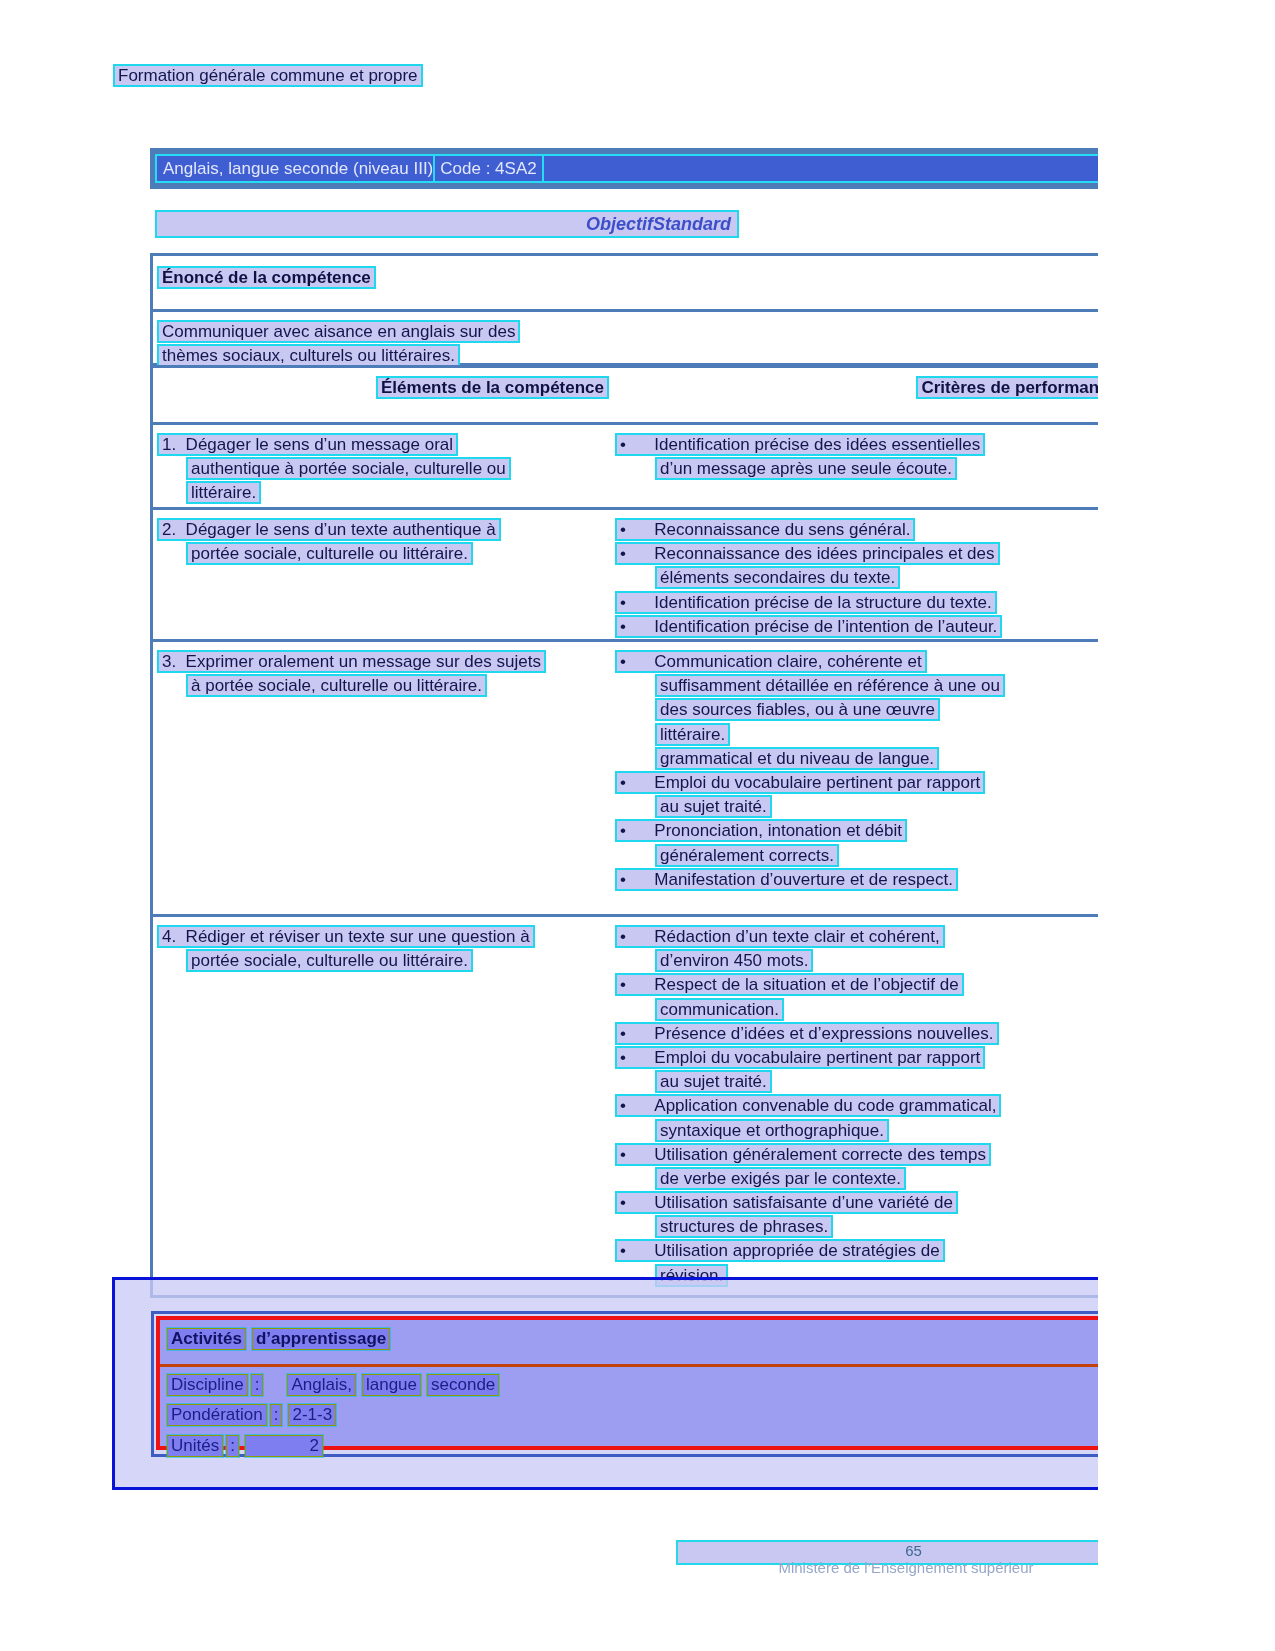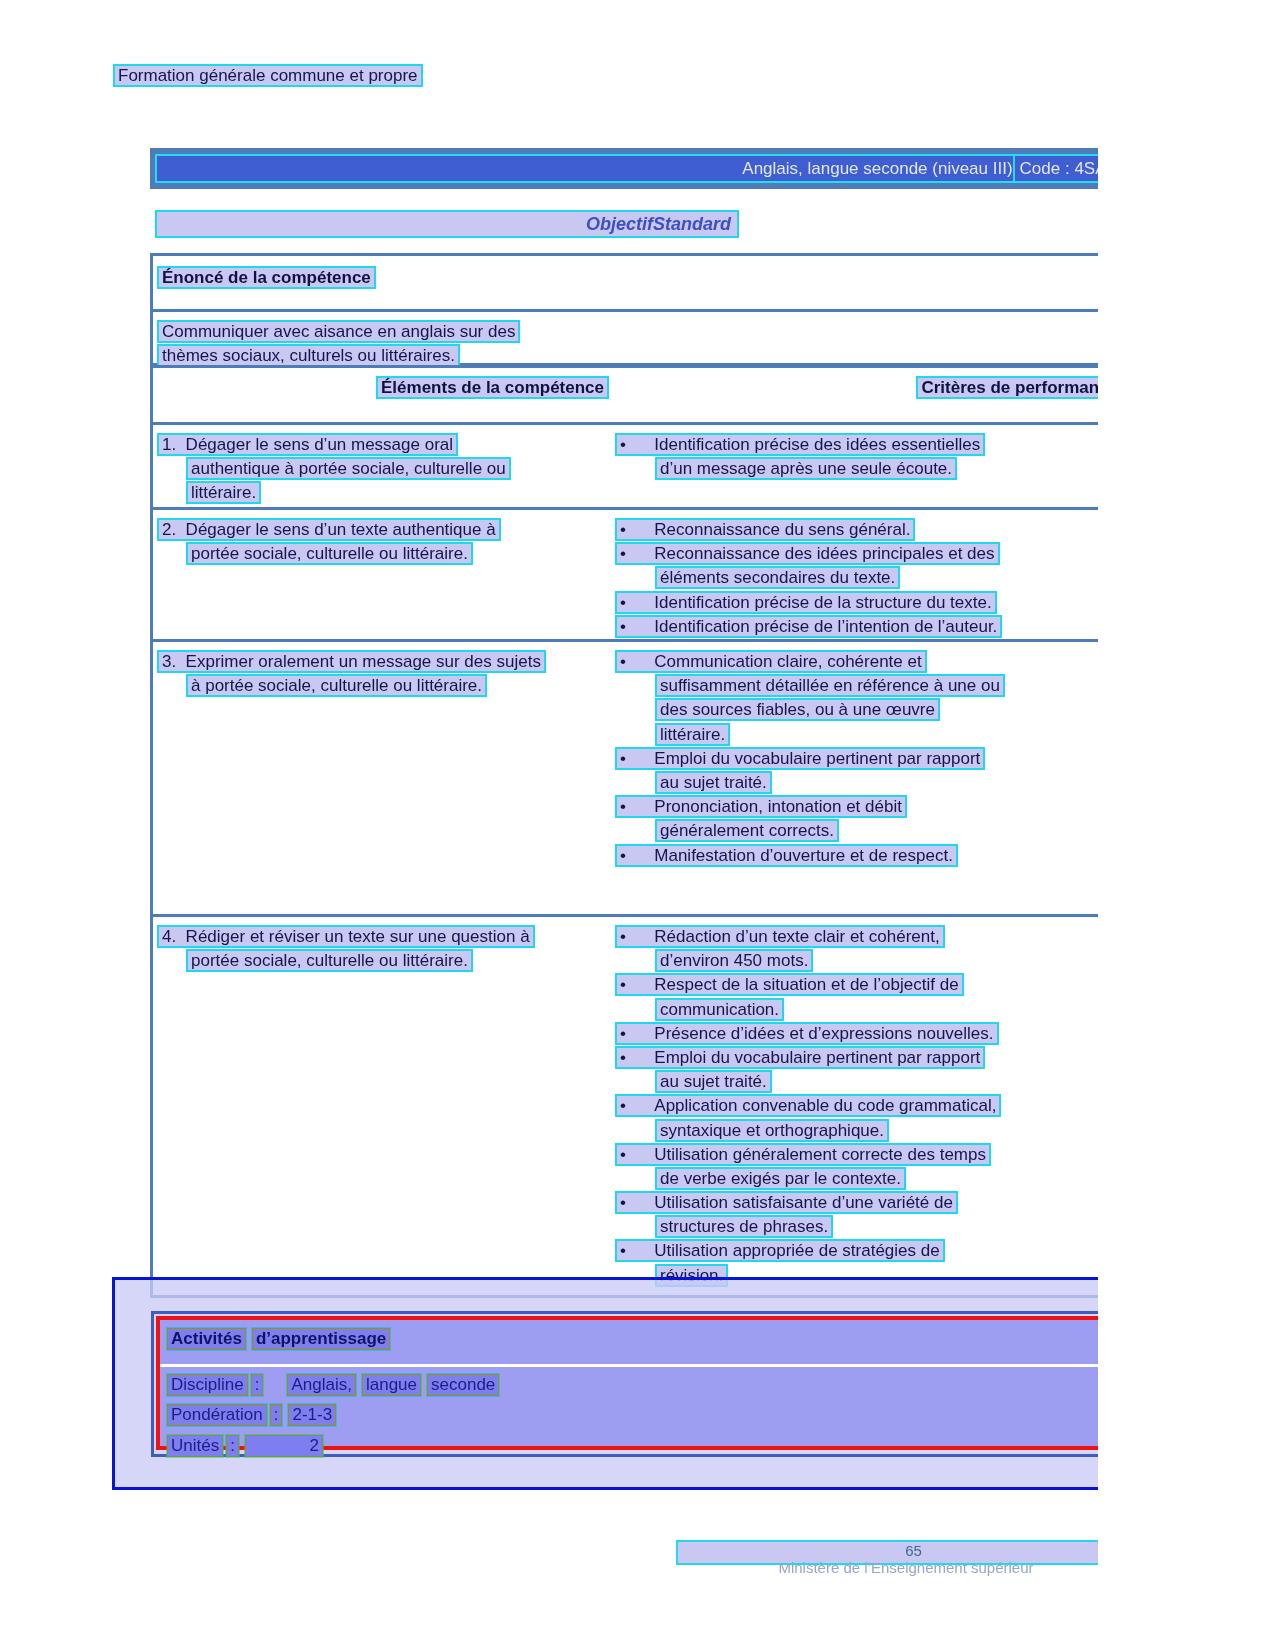--- a/index.html
+++ b/index.html
@@ -13,21 +13,21 @@
   .line{height:24.2px;}
   .indent-el{margin-left:29px;}
   .indent-cr{margin-left:40px;}
 
   
   .page-header{position:absolute;left:113px;top:64px;}
 
   
   .title-bar{position:absolute;left:150px;top:148px;width:978px;height:41px;background:#4e7cb8;}
   .title-stripe{position:absolute;left:5px;right:5px;top:6px;height:25px;background:#3e5ed2;
-      border:2px solid #25dcf2;display:flex;justify-content:flex-end;align-items:center;
+      border:2px solid #25dcf2;display:flex;justify-content:flex-start;align-items:center;
       color:#e2e7fb;font-size:17px;padding-left:6px;}
   .code-box{border:2px solid #25dcf2;align-self:stretch;display:flex;align-items:center;
       padding:0 5px;margin:-2px -2px -2px 0;}
 
   
   .obj-band{position:absolute;left:155px;top:210px;width:568px;height:24px;background:#c8c8f2;
       border:2px solid #1fd8ee;display:flex;justify-content:flex-end;align-items:center;
       font-size:18px;font-weight:bold;font-style:italic;color:#3c4fc8;padding:0 6px;}
 
   
@@ -46,21 +46,21 @@
   .cell-cr{position:absolute;left:462px;top:8px;right:2px;}
   .crit{margin:0;}
 
   
   .act-overlay{position:absolute;left:112px;top:1277px;width:1066px;height:207px;
       border:3px solid #0714d8;background:rgba(203,203,246,0.78);z-index:5;}
   .act-steel{position:absolute;left:151px;top:1311px;width:979px;height:140px;
       border:3px solid #3f5cc2;z-index:6;}
   .act-red{position:absolute;left:156px;top:1316px;width:956px;height:126px;
       border:4px solid #ee1212;background:#9d9df2;z-index:7;}
-  .act-head{height:36px;border-bottom:3px solid #ffffff;padding:8px 0 0 7px;}
+  .act-head{height:36px;border-bottom:3px solid #c2410c;padding:8px 0 0 7px;}
   .act-row{margin-top:6.5px;padding-left:7px;height:24px;}
   .wb{display:inline-block;background:#7e7ef0;border:1px solid #8f9900;
       box-shadow:0 0 0 1px rgba(0,195,225,.55);padding:0 3px;line-height:20px;
       font-size:17px;color:#1d1d85;white-space:nowrap;}
   .wb.bold{font-weight:bold;color:#121265;}
   .wb.colon{margin-left:3px;}
   .gap-wide{margin-left:24px;}
   .gap-sm{margin-left:6px;}
   .wb.wide{min-width:70px;text-align:right;}
 
@@ -152,20 +152,21 @@
             <div class="line indent-el"><span class="hl">à portée sociale, culturelle ou littéraire.</span></div>
           </div>
           <div class="cell-cr">
             <div class="crit">
               <div class="line"><span class="hl">•&nbsp;&nbsp;&nbsp;&nbsp;&nbsp;&nbsp;Communication claire, cohérente et</span></div>
               <div class="line indent-cr"><span class="hl">suffisamment détaillée en référence à une ou</span></div>
               <div class="line indent-cr"><span class="hl">des sources fiables, ou à une œuvre</span></div>
               <div class="line indent-cr"><span class="hl">littéraire.</span></div>
             </div>
             <div class="crit">
+              <div class="line indent-cr"><span class="hl">grammatical et du niveau de langue.</span></div>
             </div>
             <div class="crit">
               <div class="line"><span class="hl">•&nbsp;&nbsp;&nbsp;&nbsp;&nbsp;&nbsp;Emploi du vocabulaire pertinent par rapport</span></div>
               <div class="line indent-cr"><span class="hl">au sujet traité.</span></div>
             </div>
             <div class="crit">
               <div class="line"><span class="hl">•&nbsp;&nbsp;&nbsp;&nbsp;&nbsp;&nbsp;Prononciation, intonation et débit</span></div>
               <div class="line indent-cr"><span class="hl">généralement corrects.</span></div>
             </div>
             <div class="crit">

